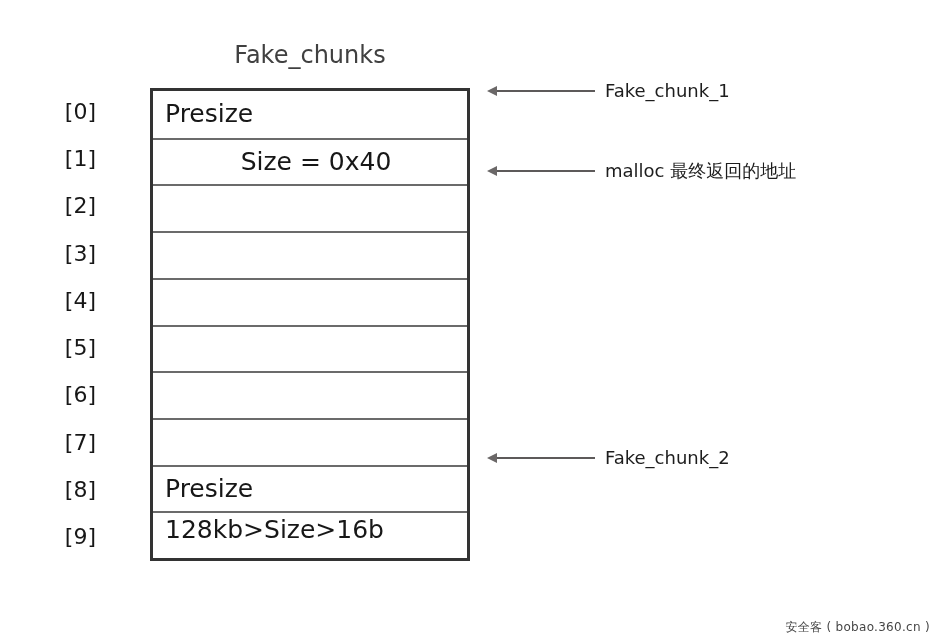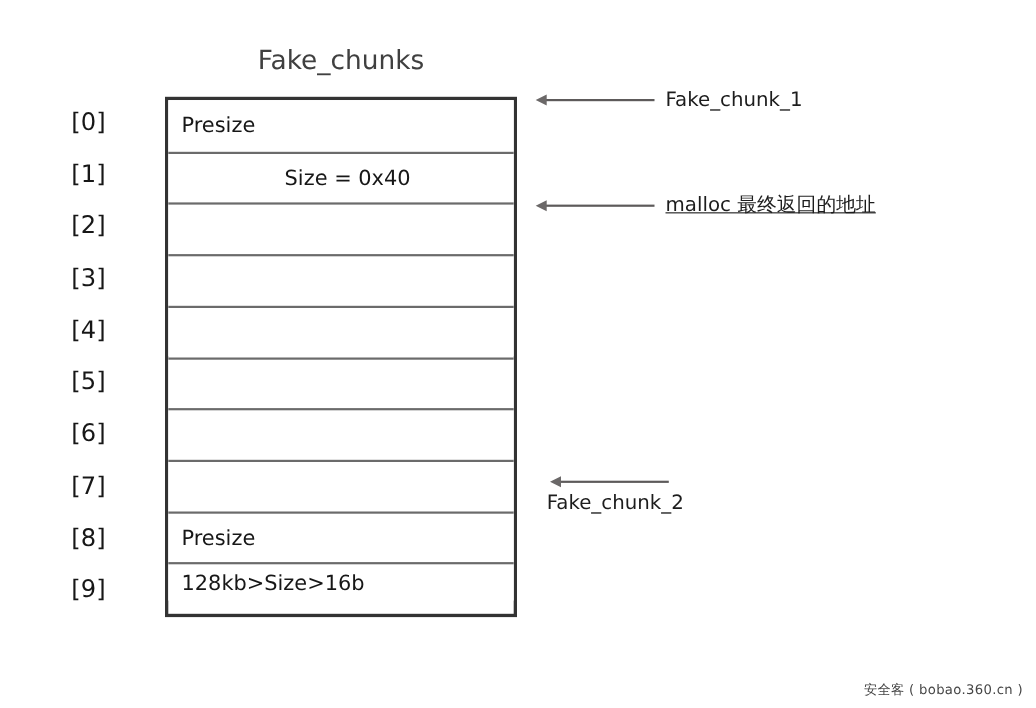--- a/index.html
+++ b/index.html
@@ -70,21 +70,21 @@
     box-sizing: border-box;
     display: flex;
     align-items: center;
     background: #ffffff;
   }
   .chunk-row + .chunk-row {
     border-top: 2px solid #6b6b6b;
   }
   .chunk-cell-text {
     padding-left: 12px;
-    font-size: 19px;
+    font-size: 25px;
     line-height: 22px;
     color: #171717;
     white-space: nowrap;
   }
 
   
   .callout {
     position: absolute;
     height: 30px;
     display: flex;
@@ -187,28 +187,28 @@
   </div>
 
 <div id="callout-layer">
     <div class="callout" style="left: 487px; top: 76px;">
       <div class="callout-arrow">
         <div class="shaft"></div>
         <div class="head"></div>
       </div>
       <div class="callout-text">Fake_chunk_1</div>
     </div>
-    <div class="callout" style="left: 487px; top: 172px; text-decoration: underline;">
+    <div class="callout" style="left: 487px; top: 156px;">
       <div class="callout-arrow">
         <div class="shaft"></div>
         <div class="head"></div>
       </div>
       <div class="callout-text">malloc 最终返回的地址</div>
     </div>
-    <div class="callout" style="left: 487px; top: 432px; flex-direction: column;">
+    <div class="callout" style="left: 487px; top: 443px;">
       <div class="callout-arrow">
         <div class="shaft"></div>
         <div class="head"></div>
       </div>
       <div class="callout-text">Fake_chunk_2</div>
     </div>
   </div>
 
 <div id="watermark">安全客 ( bobao.360.cn )</div>
 

